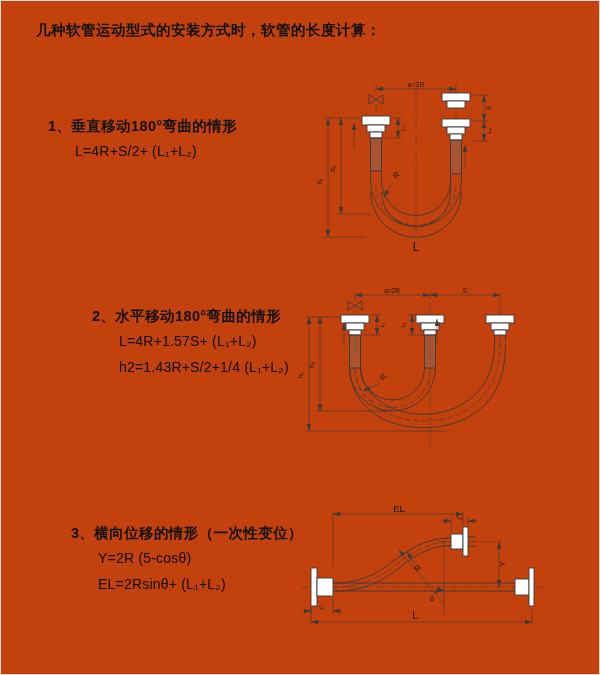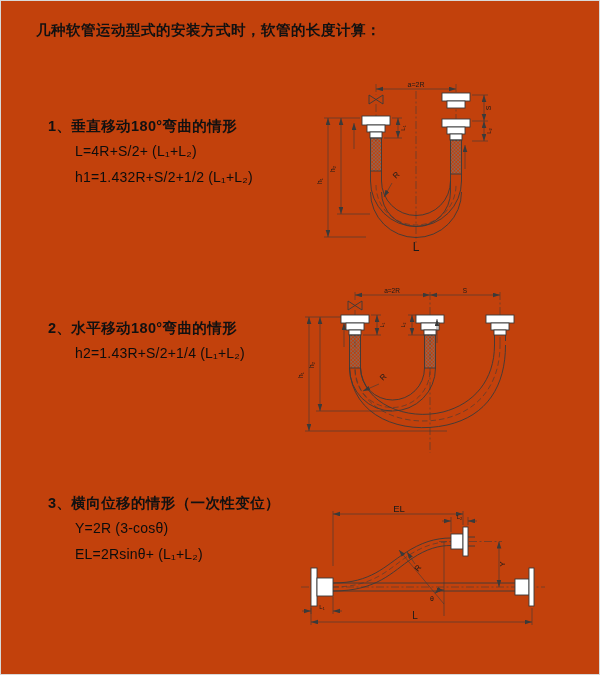--- a/index.html
+++ b/index.html
@@ -25,35 +25,35 @@
 <body>
 
 <div class="page">
 
   <div class="title">几种软管运动型式的安装方式时，软管的长度计算：</div>
 
   <div class="sec" style="top:96px;margin-top:19px;">
     <div class="heading">1、垂直移动180°弯曲的情形</div>
     <div class="formulas">
       <div>L=4R+S/2+ (L₁+L₂)</div>
-      <div>h1=1.432R+S/2+1/2 (L₁+L₂)</div>
     </div>
   </div>
 
-  <div class="sec" style="top:317px;">
+  <div class="sec" style="top:305px;margin-left:44px;">
     <div class="heading">2、水平移动180°弯曲的情形</div>
     <div class="formulas">
+      <div>L=4R+1.57S+ (L₁+L₂)</div>
       <div>h2=1.43R+S/2+1/4 (L₁+L₂)</div>
     </div>
   </div>
 
-  <div class="sec" style="top:492px;">
+  <div class="sec" style="top:522px;margin-left:23px;">
     <div class="heading">3、横向位移的情形（一次性变位）</div>
     <div class="formulas">
-      <div>Y=2R (3-cosθ)</div>
+      <div>Y=2R (5-cosθ)</div>
       <div>EL=2Rsinθ+ (L₁+L₂)</div>
     </div>
   </div>
 
   <div class="diag" style="left:303px;top:70px;">
     <svg width="260" height="185" viewBox="0 0 260 185">
       <defs>
         <marker id="ar1" markerWidth="7" markerHeight="5" refX="7" refY="2.3" orient="auto-start-reverse" markerUnits="userSpaceOnUse">
           <path d="M0,0 L7,2.3 L0,4.6 z" fill="#3a3a3a"></path>
         </marker>

